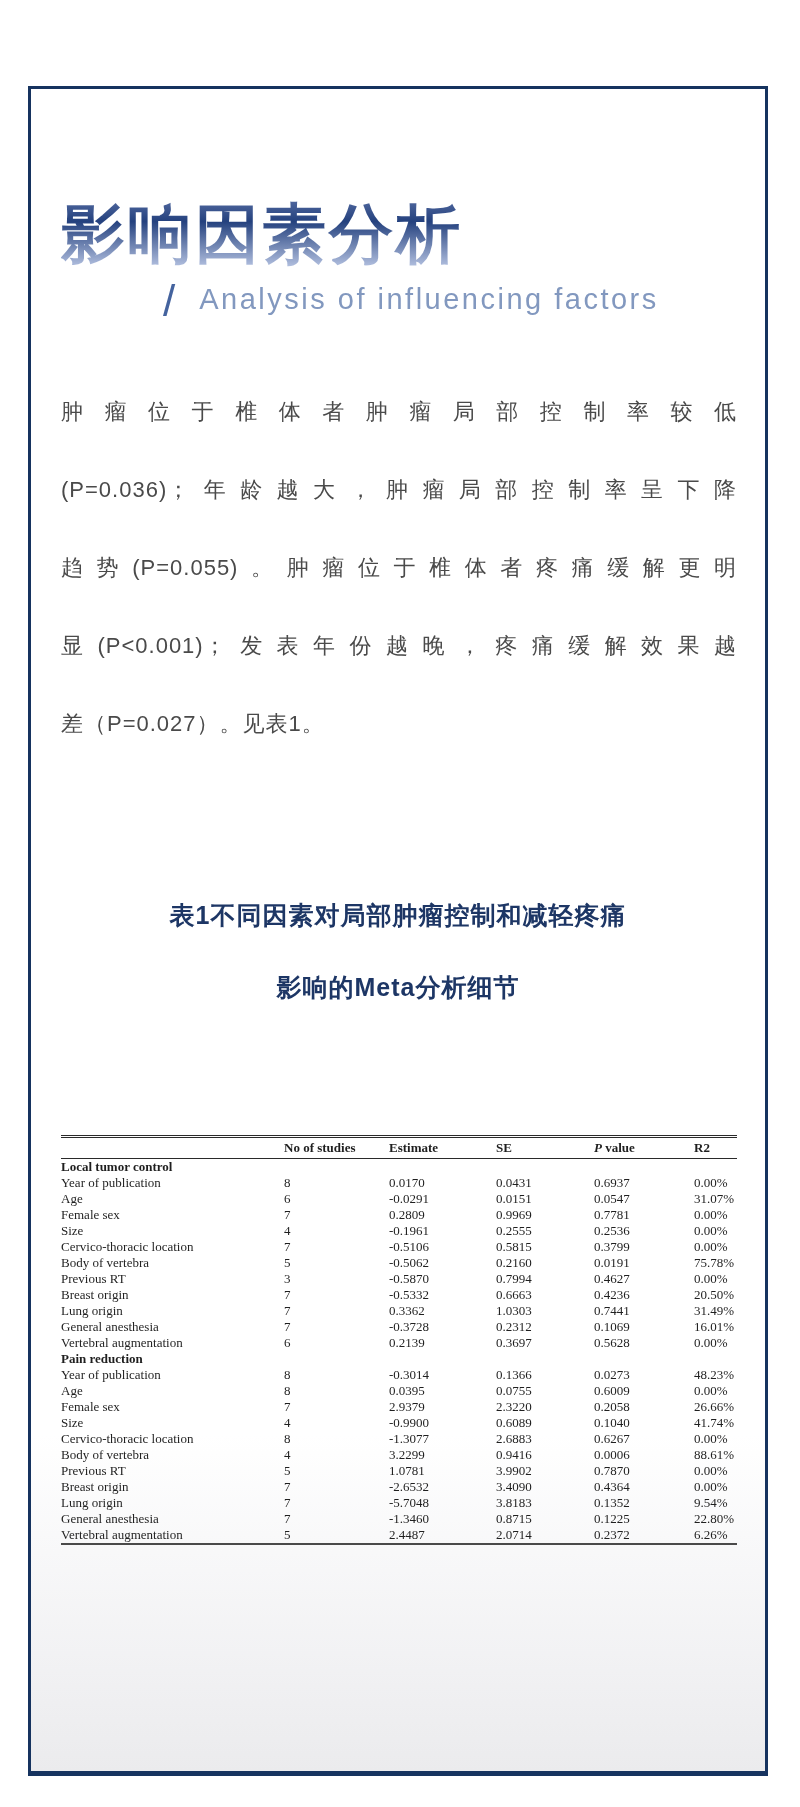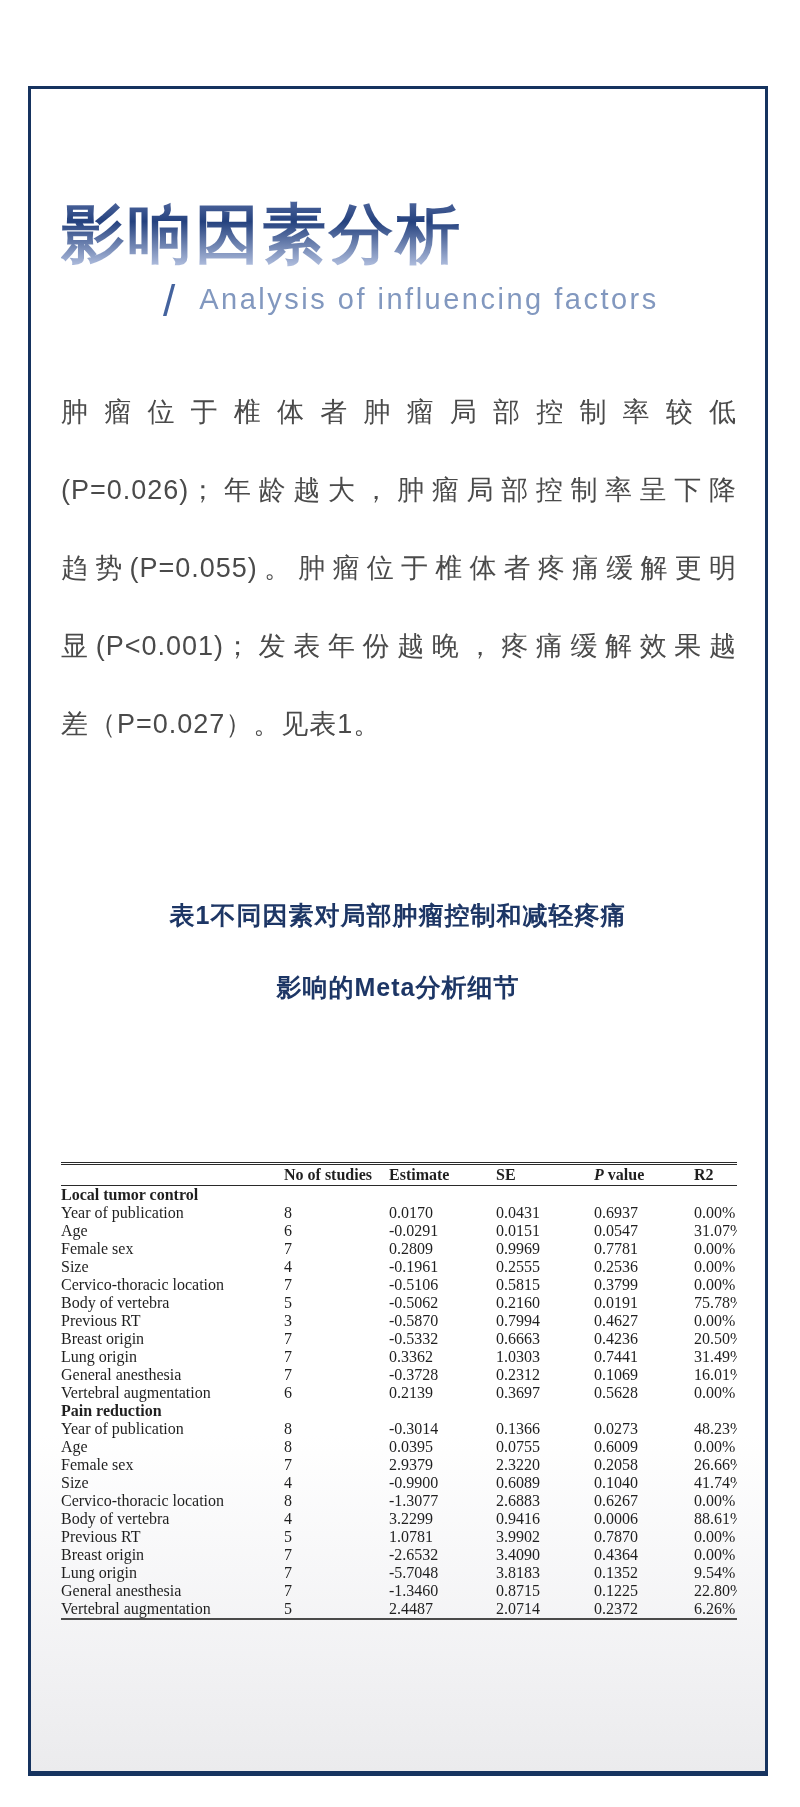--- a/index.html
+++ b/index.html
@@ -31,39 +31,38 @@
   .subtitle-slash{
     font-size:44px;line-height:1;color:#44639e;font-weight:400;
     margin-right:24px;transform:translateY(6px);
   }
   .subtitle-text{
     font-size:29px;line-height:1.2;color:#8298bf;letter-spacing:2.5px;
     font-weight:400;
   }
   .paragraph{
     position:absolute;left:30px;top:284px;width:676px;
-    font-size:27px;color:#4a4a4a;line-height:78px;letter-spacing:1px;
+    font-size:22px;color:#4a4a4a;line-height:78px;letter-spacing:1px;
   }
   .para-line{text-align:justify;text-align-last:justify;}
   .para-line.last{text-align-last:left;}
   .caption{
     position:absolute;left:0;top:790px;width:100%;
     text-align:center;font-size:25px;font-weight:700;color:#1d3665;
     line-height:72px;letter-spacing:1px;
   }
   .meta-table-wrap{
     position:absolute;left:30px;top:1046px;width:676px;
   }
   table.meta{
     width:676px;border-collapse:collapse;table-layout:fixed;
     font-family:"Liberation Serif","DejaVu Serif",serif;
-    font-size:16px;color:#1f1f1f;
+    font-size:13px;color:#1f1f1f;
     border-top:3px double #2a2a2a;
     border-bottom:2px solid #4a4a4a;
-    margin-top:27px;
   }
   table.meta th{
     text-align:left;font-weight:700;height:20px;vertical-align:middle;
     border-bottom:1.5px solid #2a2a2a;padding:0;
   }
   table.meta td{
     height:15px;padding:0;vertical-align:middle;white-space:nowrap;
     overflow:hidden;
   }
   table.meta tr.section td{font-weight:700;}
@@ -75,21 +74,21 @@
 
   <div class="title">影响因素分析</div>
 
   <div class="subtitle-row">
     <span class="subtitle-slash">/</span>
     <span class="subtitle-text">Analysis of influencing factors</span>
   </div>
 
   <div class="paragraph">
     <div class="para-line">肿瘤位于椎体者肿瘤局部控制率较低</div>
-    <div class="para-line">(P=0.026)；年龄越大，肿瘤局部控制率呈下降</div>
+    <div class="para-line">(P=0.036)；年龄越大，肿瘤局部控制率呈下降</div>
     <div class="para-line">趋势(P=0.055)。肿瘤位于椎体者疼痛缓解更明</div>
     <div class="para-line">显(P&lt;0.001)；发表年份越晚，疼痛缓解效果越</div>
     <div class="para-line last">差（P=0.027）。见表1。</div>
   </div>
 
   <div class="caption">
     <div>表1不同因素对局部肿瘤控制和减轻疼痛</div>
     <div>影响的Meta分析细节</div>
   </div>
 

